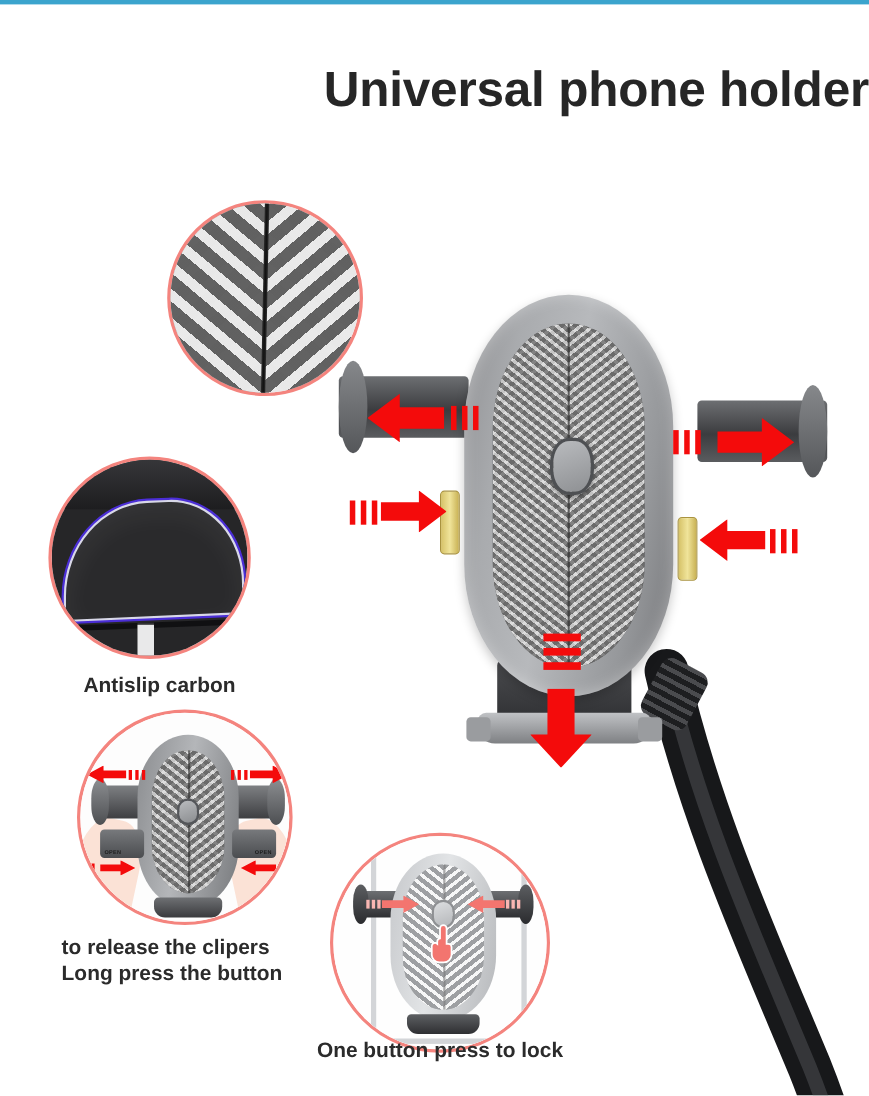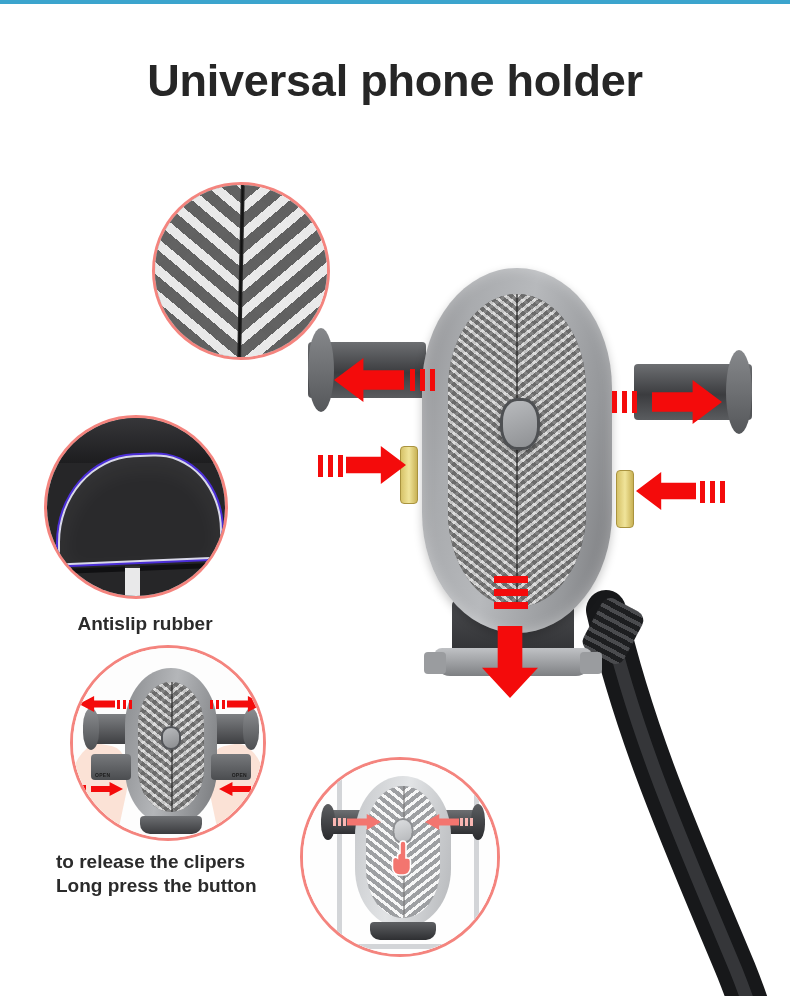--- a/index.html
+++ b/index.html
@@ -11,21 +11,21 @@
     position:relative;
   }
   .stage{position:absolute;left:0;top:0;width:790px;height:996px;overflow:hidden;background:#fff;}
 
   
   .top-rule{position:absolute;left:0;top:0;width:790px;height:4px;background:#3ba4cd;}
 
   
   .page-title{
     position:absolute;left:0;top:58px;width:790px;
-    text-align:center;
+    text-align:right;
     font-size:45px;font-weight:bold;color:#262626;
     letter-spacing:-0.2px;
     line-height:1;
   }
 
   
   .callout{position:absolute;border-radius:50%;overflow:hidden;
            border:3px solid #f4847e;background:#fff;box-sizing:border-box;}
   .caption{position:absolute;font-size:19px;font-weight:600;color:#2b2b2b;line-height:1.28;}
 
@@ -260,21 +260,21 @@
   </div>
 
   <div class="callout" id="c2">
     <div class="rbg"></div>
     <div class="gloss"></div>
     <div class="pad"></div>
     <div class="ledge"></div>
     <div class="stemdark"></div>
     <div class="stem"></div>
   </div>
-  <div class="caption" id="c2cap">Antislip rubber</div>
+  <div class="caption" id="c2cap">Antislip carbon</div>
 
   <div class="callout" id="c3">
     <div class="whitebg"></div>
 
     <div class="hand" style="left:-6px;top:96px;width:58px;height:104px;transform:rotate(12deg);"></div>
     <div class="hand" style="right:-6px;top:96px;width:58px;height:104px;transform:rotate(-12deg);"></div>
 
     <div class="mini" style="left:0;top:0;width:196px;height:196px;">
 
       <div class="arm" style="left:16px;top:66px;width:54px;height:30px;"></div>
@@ -384,14 +384,15 @@
       <div class="arrow a-left pinkarr" style="right:44px;top:54px;width:34px;height:16px;">
           <div class="shape"></div>
         </div>
       <div class="dashes" style="right:30px;top:58px;gap:2px;">
         <i style="width:3px;height:8px;background:#f9b6b2"></i>
           <i style="width:3px;height:8px;background:#f9b6b2"></i>
           <i style="width:3px;height:8px;background:#f9b6b2"></i>
       </div>
     </div>
   </div>
+  <div class="caption" id="c4cap">One button press to lock</div>
 
 </div>
 
 </body></html>

